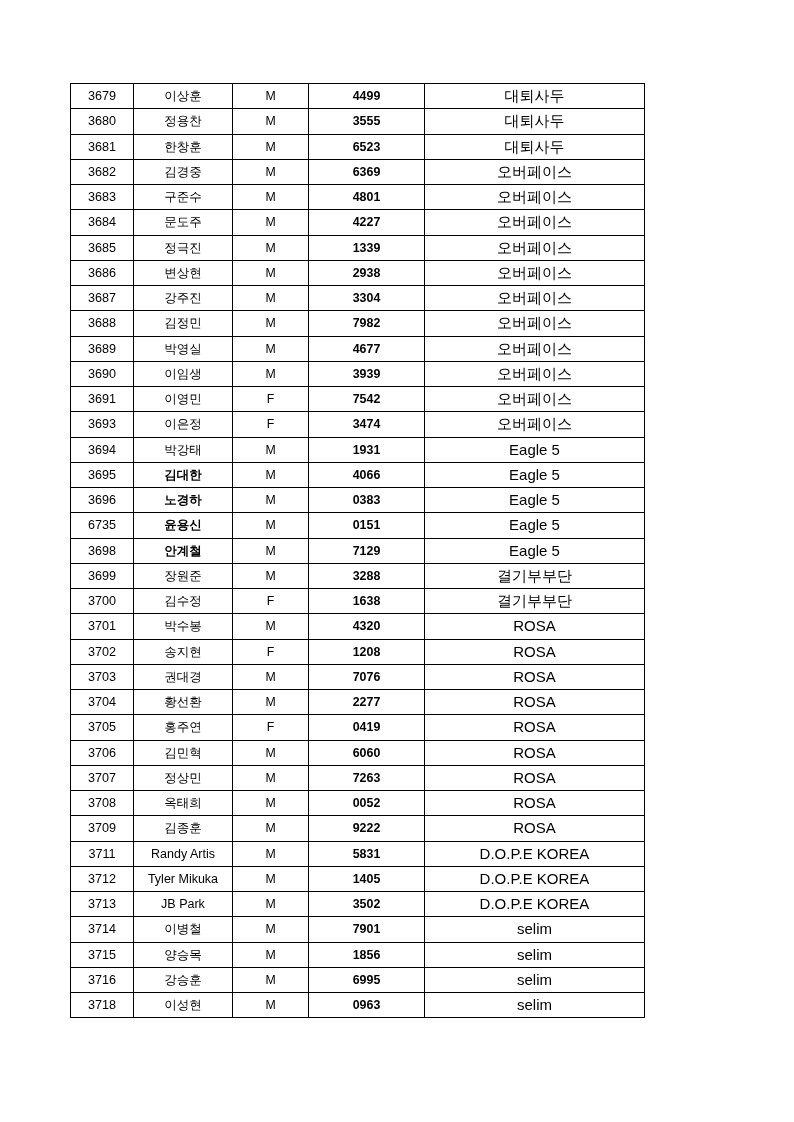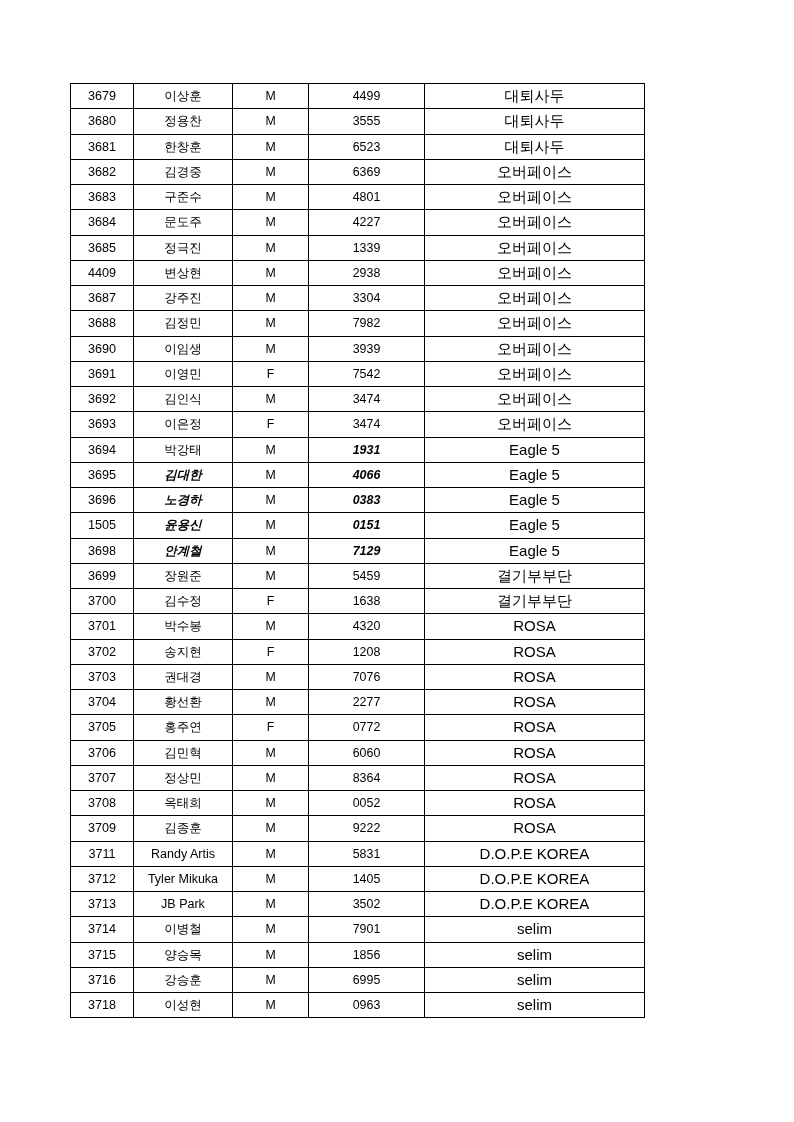--- a/index.html
+++ b/index.html
@@ -44,24 +44,24 @@
     text-align: center;
     vertical-align: middle;
     font-size: 12.3px;
     font-weight: normal;
     white-space: nowrap;
     overflow: hidden;
   }
   #roster-table td.cell-id   { font-size: 12.6px; }
   #roster-table td.cell-name { font-size: 12.5px; }
   #roster-table td.cell-sex  { font-size: 12.3px; }
-  #roster-table td.cell-num  { font-size: 12.4px; }
+  #roster-table td.cell-num  { font-size: 12.4px; font-weight: bold; }
   #roster-table td.cell-team { font-size: 15px; }
 
-  #roster-table td.bold { font-weight: bold; font-style: italic; }
+  #roster-table td.bold { font-weight: bold; }
 </style>
 </head>
 <body>
 
 <div id="page">
   <table id="roster-table">
     <colgroup>
       <col class="c-id">
       <col class="c-name">
       <col class="c-sex">
@@ -112,62 +112,62 @@
           <td class="cell-team">오버페이스</td>
         </tr>
         <tr>
           <td class="cell-id">3685</td>
           <td class="cell-name">정극진</td>
           <td class="cell-sex">M</td>
           <td class="cell-num">1339</td>
           <td class="cell-team">오버페이스</td>
         </tr>
         <tr>
-          <td class="cell-id">4409</td>
+          <td class="cell-id">3686</td>
           <td class="cell-name">변상현</td>
           <td class="cell-sex">M</td>
           <td class="cell-num">2938</td>
           <td class="cell-team">오버페이스</td>
         </tr>
         <tr>
           <td class="cell-id">3687</td>
           <td class="cell-name">강주진</td>
           <td class="cell-sex">M</td>
           <td class="cell-num">3304</td>
           <td class="cell-team">오버페이스</td>
         </tr>
         <tr>
           <td class="cell-id">3688</td>
           <td class="cell-name">김정민</td>
           <td class="cell-sex">M</td>
           <td class="cell-num">7982</td>
           <td class="cell-team">오버페이스</td>
         </tr>
         <tr>
+          <td class="cell-id">3689</td>
+          <td class="cell-name">박영실</td>
+          <td class="cell-sex">M</td>
+          <td class="cell-num">4677</td>
+          <td class="cell-team">오버페이스</td>
+        </tr>
+        <tr>
           <td class="cell-id">3690</td>
           <td class="cell-name">이임생</td>
           <td class="cell-sex">M</td>
           <td class="cell-num">3939</td>
           <td class="cell-team">오버페이스</td>
         </tr>
         <tr>
           <td class="cell-id">3691</td>
           <td class="cell-name">이영민</td>
           <td class="cell-sex">F</td>
           <td class="cell-num">7542</td>
           <td class="cell-team">오버페이스</td>
         </tr>
         <tr>
-          <td class="cell-id">3692</td>
-          <td class="cell-name">김인식</td>
-          <td class="cell-sex">M</td>
-          <td class="cell-num">3474</td>
-          <td class="cell-team">오버페이스</td>
-        </tr>
-        <tr>
           <td class="cell-id">3693</td>
           <td class="cell-name">이은정</td>
           <td class="cell-sex">F</td>
           <td class="cell-num">3474</td>
           <td class="cell-team">오버페이스</td>
         </tr>
         <tr>
           <td class="cell-id">3694</td>
           <td class="cell-name">박강태</td>
           <td class="cell-sex">M</td>
@@ -182,38 +182,38 @@
           <td class="cell-team">Eagle 5</td>
         </tr>
         <tr>
           <td class="cell-id">3696</td>
           <td class="cell-name bold">노경하</td>
           <td class="cell-sex">M</td>
           <td class="cell-num bold">0383</td>
           <td class="cell-team">Eagle 5</td>
         </tr>
         <tr>
-          <td class="cell-id">1505</td>
+          <td class="cell-id">6735</td>
           <td class="cell-name bold">윤용신</td>
           <td class="cell-sex">M</td>
           <td class="cell-num bold">0151</td>
           <td class="cell-team">Eagle 5</td>
         </tr>
         <tr>
           <td class="cell-id">3698</td>
           <td class="cell-name bold">안계철</td>
           <td class="cell-sex">M</td>
           <td class="cell-num bold">7129</td>
           <td class="cell-team">Eagle 5</td>
         </tr>
         <tr>
           <td class="cell-id">3699</td>
           <td class="cell-name">장원준</td>
           <td class="cell-sex">M</td>
-          <td class="cell-num">5459</td>
+          <td class="cell-num">3288</td>
           <td class="cell-team">결기부부단</td>
         </tr>
         <tr>
           <td class="cell-id">3700</td>
           <td class="cell-name">김수정</td>
           <td class="cell-sex">F</td>
           <td class="cell-num">1638</td>
           <td class="cell-team">결기부부단</td>
         </tr>
         <tr>
@@ -241,35 +241,35 @@
           <td class="cell-id">3704</td>
           <td class="cell-name">황선환</td>
           <td class="cell-sex">M</td>
           <td class="cell-num">2277</td>
           <td class="cell-team">ROSA</td>
         </tr>
         <tr>
           <td class="cell-id">3705</td>
           <td class="cell-name">홍주연</td>
           <td class="cell-sex">F</td>
-          <td class="cell-num">0772</td>
+          <td class="cell-num">0419</td>
           <td class="cell-team">ROSA</td>
         </tr>
         <tr>
           <td class="cell-id">3706</td>
           <td class="cell-name">김민혁</td>
           <td class="cell-sex">M</td>
           <td class="cell-num">6060</td>
           <td class="cell-team">ROSA</td>
         </tr>
         <tr>
           <td class="cell-id">3707</td>
           <td class="cell-name">정상민</td>
           <td class="cell-sex">M</td>
-          <td class="cell-num">8364</td>
+          <td class="cell-num">7263</td>
           <td class="cell-team">ROSA</td>
         </tr>
         <tr>
           <td class="cell-id">3708</td>
           <td class="cell-name">옥태희</td>
           <td class="cell-sex">M</td>
           <td class="cell-num">0052</td>
           <td class="cell-team">ROSA</td>
         </tr>
         <tr>

